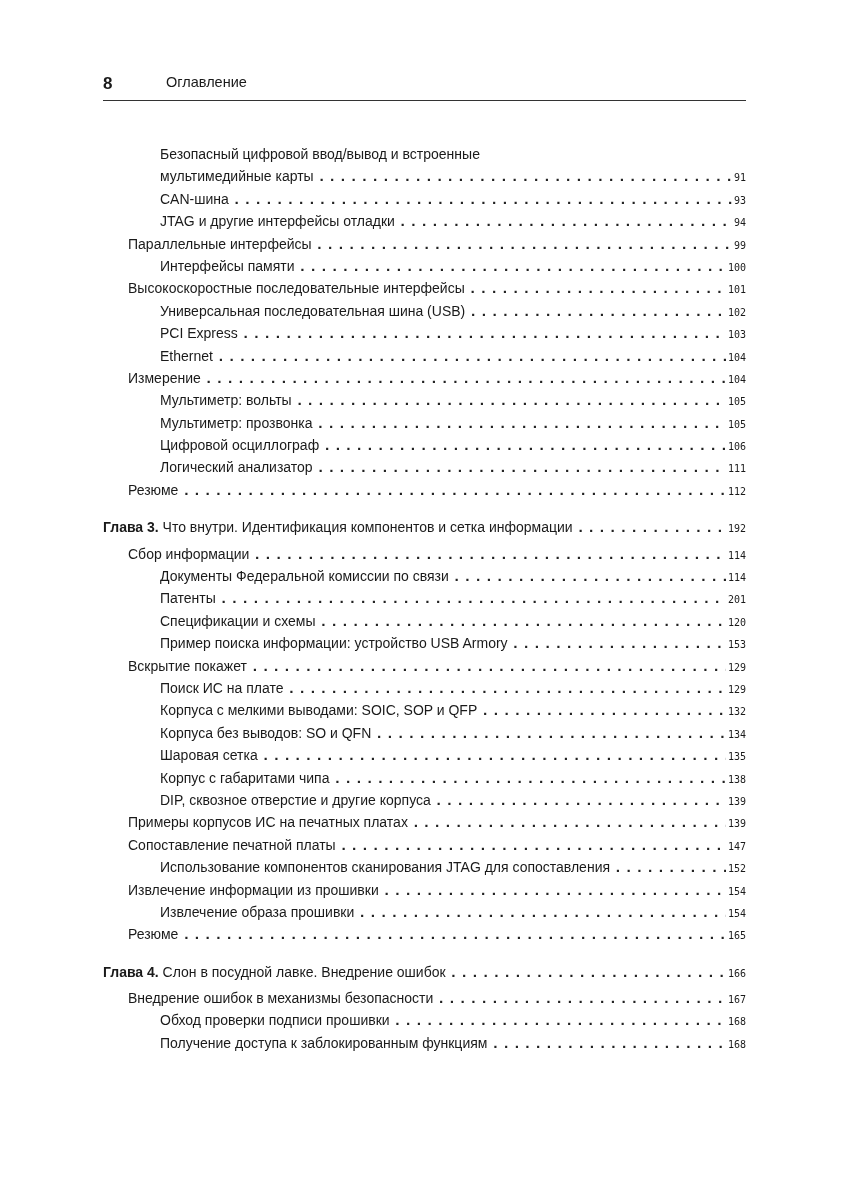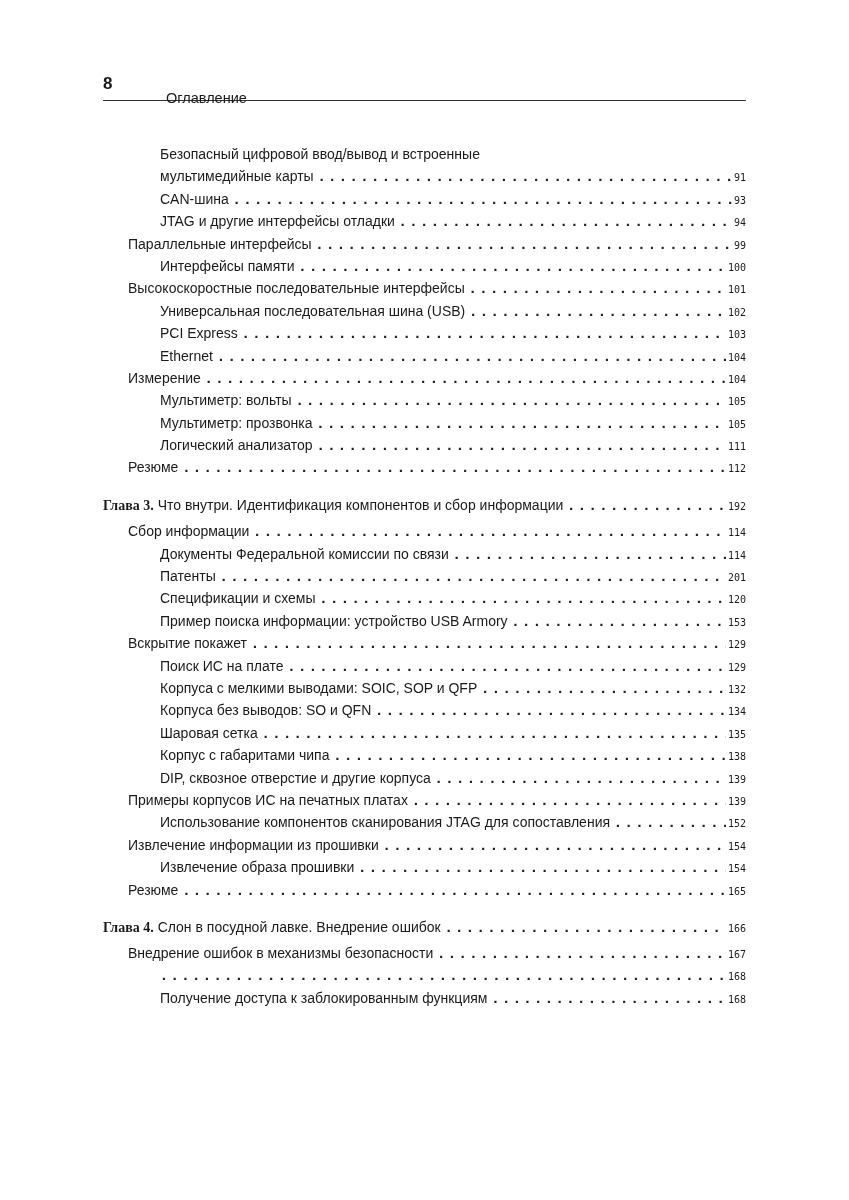--- a/index.html
+++ b/index.html
@@ -1,31 +1,31 @@
 <!DOCTYPE html>
 <html><head>
 <meta charset="utf-8">
 <style>
   html, body { margin:0; padding:0; background:#fff; }
   body { width:849px; height:1200px; position:relative; overflow:hidden;
          font-family:"Liberation Sans", "DejaVu Sans", sans-serif; color:#1a1a1a; }
   .header { position:absolute; left:103px; top:74px; width:643px; height:26px; border-bottom:1px solid #333; }
   .pagenum { position:absolute; left:0; top:0; font-weight:bold; font-size:17px; }
-  .runhead { position:absolute; left:63px; top:16px; font-size:14.5px; }
+  .runhead { position:absolute; left:63px; top:0; font-size:14.5px; }
   .toc { position:absolute; left:103px; top:143px; width:643px; }
   .entry { display:flex; align-items:baseline; height:22.4px; font-size:14px; line-height:22.4px; white-space:nowrap; }
   .entry .t { flex:0 0 auto; padding-right:4px; }
   .entry .d { flex:1 1 auto; overflow:hidden; font-family:"DejaVu Sans Mono", monospace; font-size:13px; letter-spacing:2.9px; font-weight:bold; color:#222; }
   .entry .d::after { content:"......................................................................................................................................"; }
   .entry .p { flex:0 0 auto; font-family:"DejaVu Sans Mono", monospace; font-size:10px; padding-left:2px; }
   .lvl0 { padding-left:0; }
   .lvl1 { padding-left:25px; }
   .lvl2 { padding-left:57px; }
   .chapter { margin-top:15px; margin-bottom:4px; }
-  .chapter .b { font-weight:bold;font-family:Liberation Serif, serif; }
+  .chapter .b { font-weight:bold; }
 </style>
 </head>
 <body>
 
 <div class="header">
   <span class="pagenum">8</span>
   <span class="runhead">Оглавление</span>
 </div>
 
 <div class="toc">
@@ -87,32 +87,37 @@
         <span class="t">Мультиметр: вольты</span>
         <span class="d"></span>
         <span class="p">105</span>
       </div>
       <div class="entry lvl2">
         <span class="t">Мультиметр: прозвонка</span>
         <span class="d"></span>
         <span class="p">105</span>
       </div>
       <div class="entry lvl2">
+        <span class="t">Цифровой осциллограф</span>
+        <span class="d"></span>
+        <span class="p">106</span>
+      </div>
+      <div class="entry lvl2">
         <span class="t">Логический анализатор</span>
         <span class="d"></span>
         <span class="p">111</span>
       </div>
       <div class="entry lvl1">
         <span class="t">Резюме</span>
         <span class="d"></span>
         <span class="p">112</span>
       </div>
     </div>
   <div class="entry chapter lvl0">
-    <span class="t"><span class="b">Глава 3.</span> <span>Что внутри. Идентификация компонентов и сбор информации</span></span>
+    <span class="t"><span class="b">Глава 3.</span> <span>Что внутри. Идентификация компонентов и сетка информации</span></span>
     <span class="d"></span>
     <span class="p">192</span>
   </div>
   <div id="g2">
       <div class="entry lvl1">
         <span class="t">Сбор информации</span>
         <span class="d"></span>
         <span class="p">114</span>
       </div>
       <div class="entry lvl2">
@@ -167,20 +172,25 @@
       </div>
       <div class="entry lvl2">
         <span class="t">DIP, сквозное отверстие и другие корпуса</span>
         <span class="d"></span>
         <span class="p">139</span>
       </div>
       <div class="entry lvl1">
         <span class="t">Примеры корпусов ИС на печатных платах</span>
         <span class="d"></span>
         <span class="p">139</span>
+      </div>
+      <div class="entry lvl1">
+        <span class="t">Сопоставление печатной платы</span>
+        <span class="d"></span>
+        <span class="p">147</span>
       </div>
       <div class="entry lvl2">
         <span class="t">Использование компонентов сканирования JTAG для сопоставления</span>
         <span class="d"></span>
         <span class="p">152</span>
       </div>
       <div class="entry lvl1">
         <span class="t">Извлечение информации из прошивки</span>
         <span class="d"></span>
         <span class="p">154</span>
@@ -201,20 +211,21 @@
     <span class="d"></span>
     <span class="p">166</span>
   </div>
   <div id="g3">
       <div class="entry lvl1">
         <span class="t">Внедрение ошибок в механизмы безопасности</span>
         <span class="d"></span>
         <span class="p">167</span>
       </div>
       <div class="entry lvl2">
+        <span class="t">Обход проверки подписи прошивки</span>
         <span class="d"></span>
         <span class="p">168</span>
       </div>
       <div class="entry lvl2">
         <span class="t">Получение доступа к заблокированным функциям</span>
         <span class="d"></span>
         <span class="p">168</span>
       </div>
     </div>
 </div>

